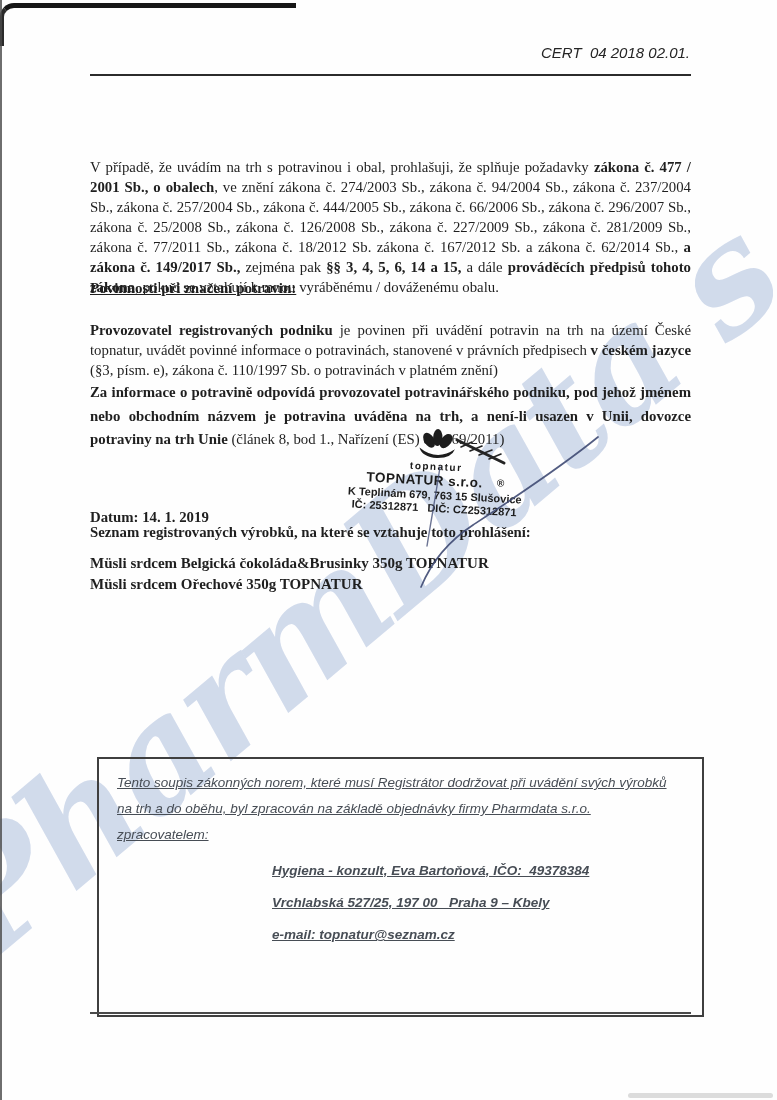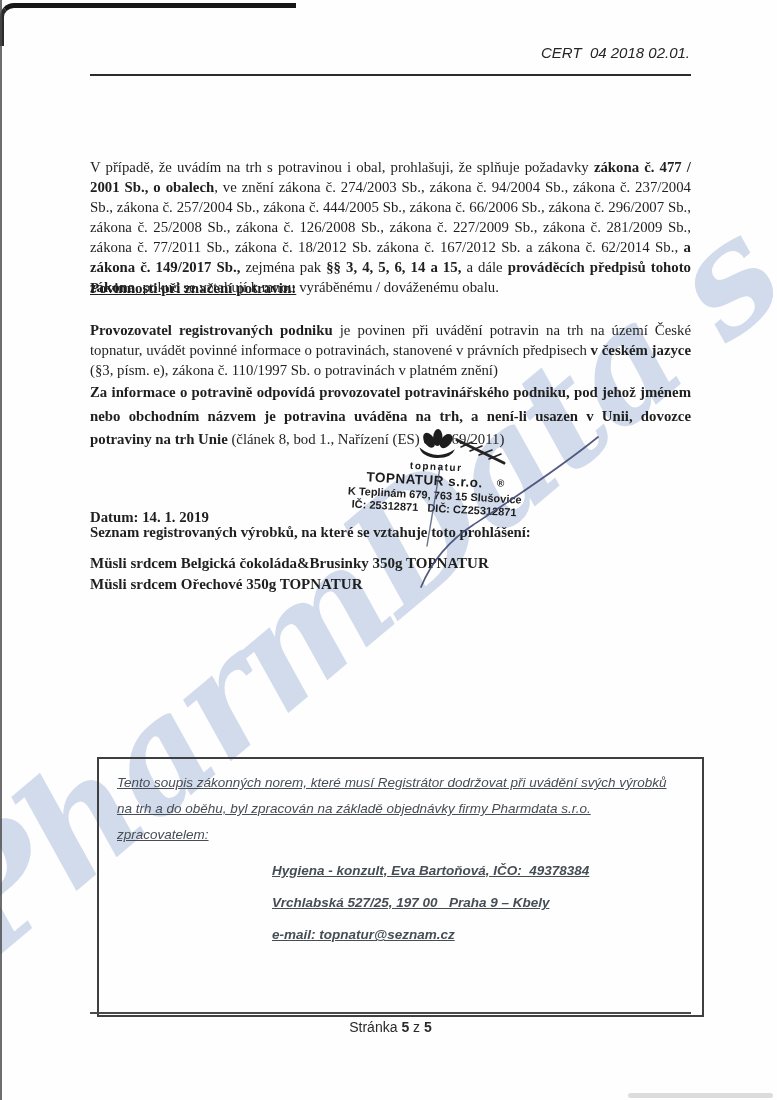--- a/index.html
+++ b/index.html
@@ -117,17 +117,14 @@
   </div>
 
   <div class="proc-box">
     <p class="box-intro">Tento soupis zákonných norem, které musí Registrátor dodržovat při uvádění svých výrobků na trh a do oběhu, byl zpracován na základě objednávky firmy Pharmdata s.r.o. zpracovatelem:</p>
     <p class="box-line">Hygiena - konzult, Eva Bartoňová, IČO:&nbsp; 49378384</p>
     <p class="box-line">Vrchlabská 527/25, 197 00&nbsp;&nbsp; Praha 9 – Kbely</p>
     <p class="box-line">e-mail: topnatur@seznam.cz</p>
   </div>
 
   <div class="rule-bottom"></div>
-  <div class="footer">
-    <span>Stránka</span>&nbsp;<b>5</b>&nbsp;<span>z</span>&nbsp;<b>5</b>
-  </div>
 
 </div>
 
 </body></html>

